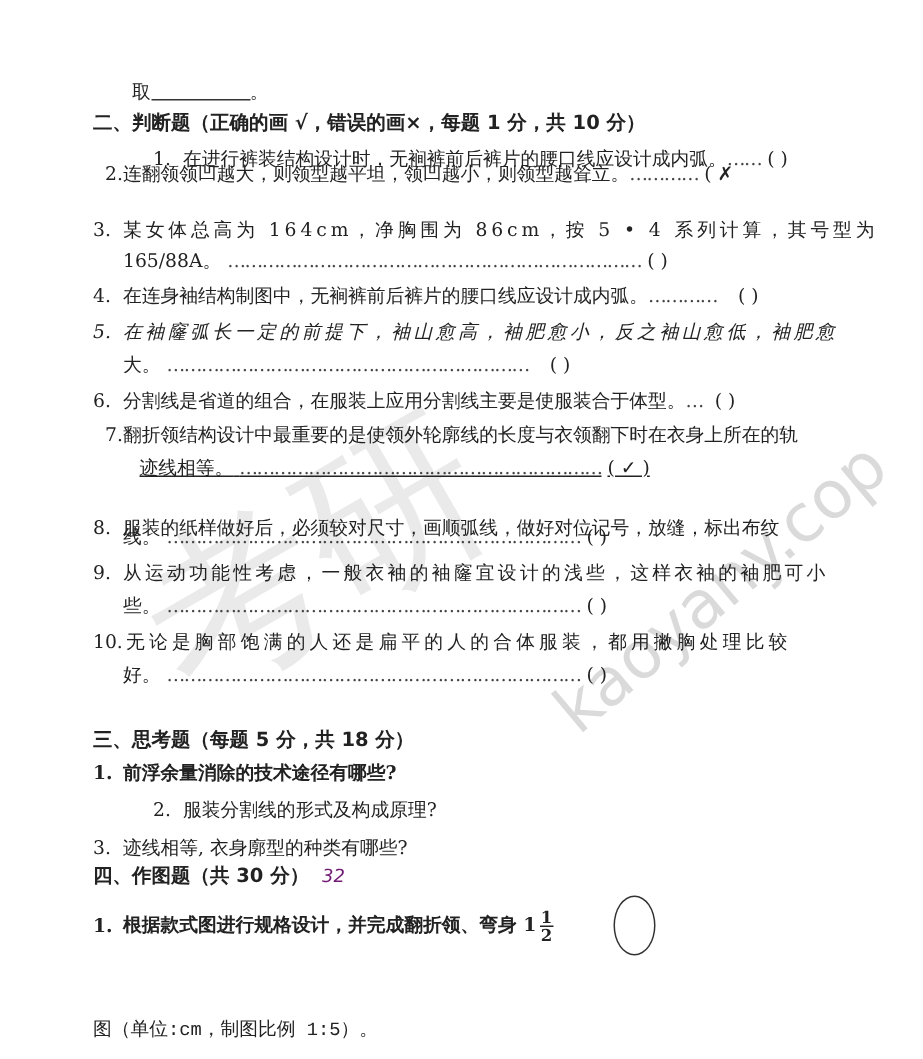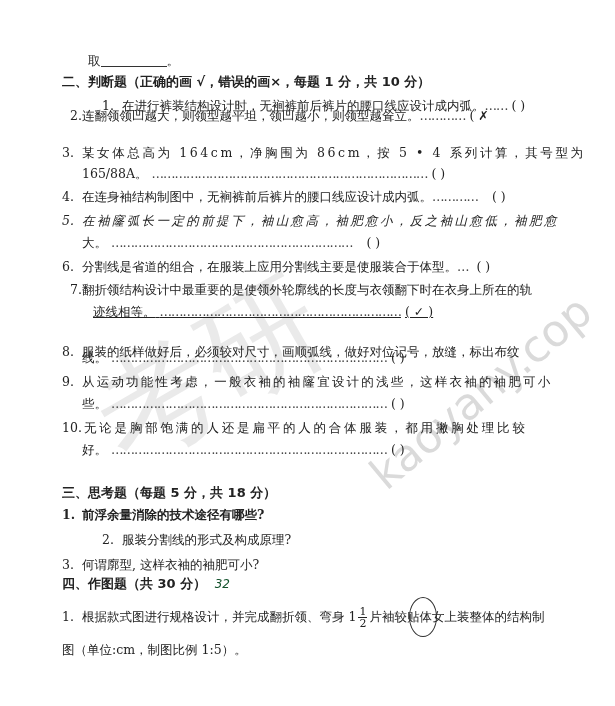--- a/index.html
+++ b/index.html
@@ -18,21 +18,21 @@
   .frac { display: inline-block; vertical-align: middle; text-align: center; font-size: 11px; line-height: 11px; margin: 0 2px; }
   .frac .top { display: block; border-bottom: 1px solid #222; padding: 0 1px; }
   .frac .bot { display: block; }
   .watermark {
     position: absolute; color: rgba(150,150,150,0.35);
     font-family: "DejaVu Sans", sans-serif; pointer-events: none;
   }
   .circle {
     position: absolute; border: 1.3px solid #333; border-radius: 50%;
   }
-  .hand { position: absolute; font-family: "DejaVu Sans", sans-serif; color: #14532d; font-size: 12px; }
+  .hand { position: absolute; font-family: "DejaVu Sans", sans-serif; color: #701a75; font-size: 12px; }
 </style>
 </head>
 <body>
 
 <div class="watermark" style="left:360px; top:460px; font-size:44px; transform:rotate(-40deg); transform-origin:left top;">kaoyany.cop</div>
 <div class="watermark" style="left:90px; top:290px; font-size:120px; transform:rotate(-30deg); color:rgba(170,170,170,0.25);">考研</div>
 
 <div class="line q" style="left:88px; top:53px;">
   <span>取</span><span class="blank"></span><span>。</span>
 </div>
@@ -101,26 +101,26 @@
 </div>
 
 <div class="line bold" style="left:62px; top:484px;">三、思考题（每题 5 分，共 18 分）</div>
 <div class="line q" style="left:62px; top:507px;font-weight:bold;">
   <span class="num">1.</span><span>前浮余量消除的技术途径有哪些?</span>
 </div>
 <div class="line q" style="left:62px; top:532px;margin-left:40px;">
   <span class="num">2.</span><span>服装分割线的形式及构成原理?</span>
 </div>
 <div class="line q" style="left:62px; top:557px;">
-  <span class="num">3.</span><span>何谓廓型, 这样衣袖的袖肥可小?</span>
+  <span class="num">3.</span><span>迹线相等, 衣身廓型的种类有哪些?</span>
 </div>
 
 <div class="line bold" style="left:62px; top:575px;">
   <span>四、作图题（共 30 分）</span>
   <span class="hand" style="position:relative; margin-left:4px; font-weight:normal; font-style:italic;">32</span>
 </div>
-<div class="line q" style="left:62px; top:606px;">
-  <span class="num">1.</span><span>根据款式图进行规格设计，并完成翻折领、弯身 1</span><span class="frac"><span class="top">1</span><span class="bot">2</span></span><span>片袖较贴体女上装整体的结构制</span>
+<div class="line q" style="left:62px; top:606px;font-weight:bold;">
+  <span class="num">1.</span><span>根据款式图进行规格设计，并完成翻折领、弯身 1</span><span class="frac"><span class="top">1</span><span class="bot">2</span></span>
 </div>
 <div class="circle" style="left:409px; top:597px; width:26px; height:38px;"></div>
-<div class="line q" style="left:62px; top:642px;">
+<div class="line q" style="left:62px; top:678px;font-family:Liberation Mono, monospace;">
   <span>图（单位:cm，制图比例 1:5）。</span>
 </div>
 
 </body></html>

